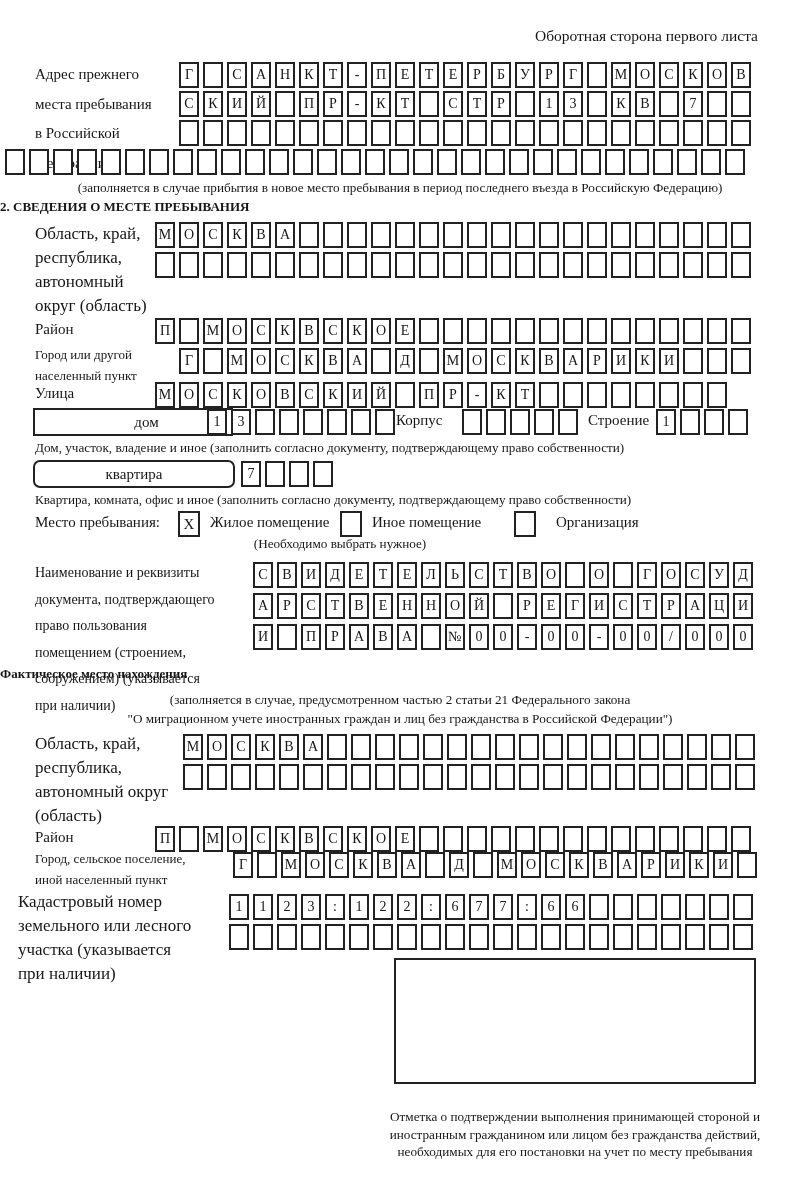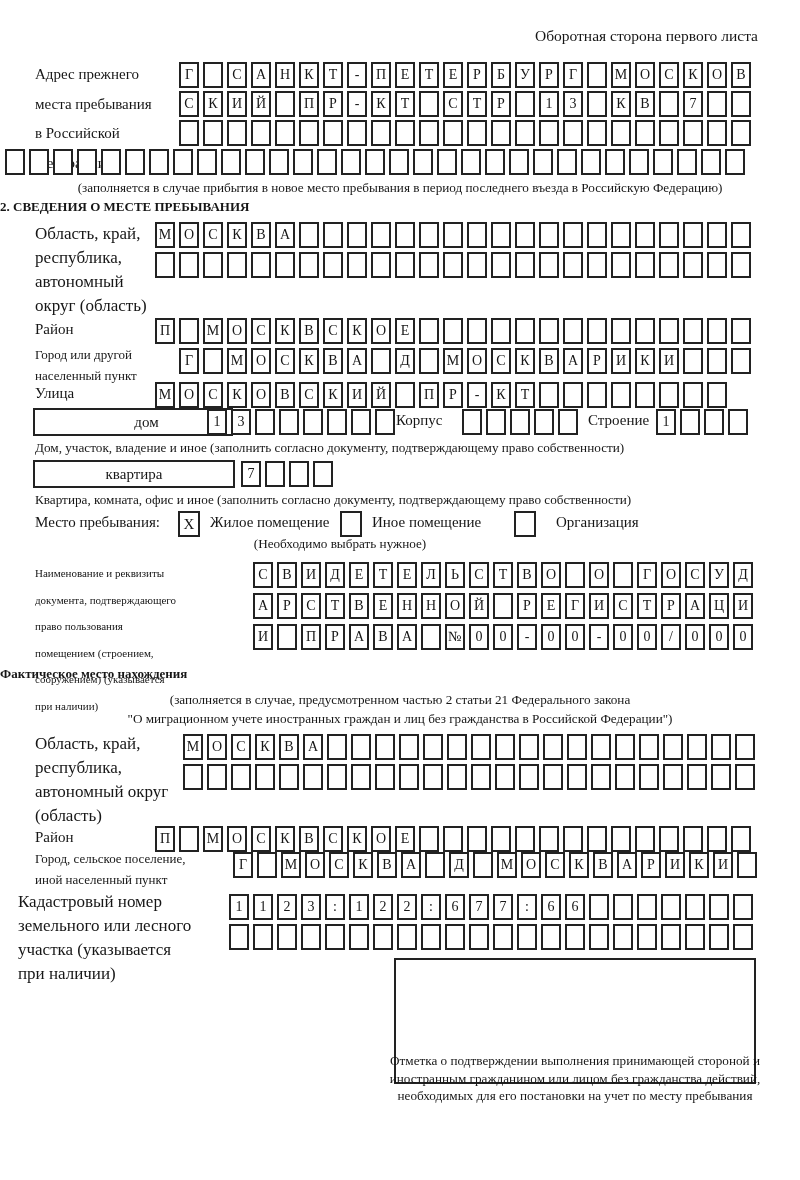--- a/index.html
+++ b/index.html
@@ -7,21 +7,21 @@
     position:relative;width:800px;height:1180px;background:#ffffff;
     font-family:"Liberation Serif","DejaVu Serif",serif;color:#161616;
     overflow:hidden;
   }
   .abs{position:absolute;}
   .title{font-size:15.5px;}
   .h{width:800px;left:0;font-weight:bold;font-size:13px;}
   .lbl{font-size:15px;line-height:29.5px;white-space:nowrap;}
   .lbl-sm{font-size:17px;line-height:24px;white-space:nowrap;}
   .lbl-city{font-size:13px;line-height:21px;white-space:nowrap;}
-  .lbl-doc{font-size:11px;line-height:26.5px;white-space:nowrap;}
+  .lbl-doc{font-size:14px;line-height:26.5px;white-space:nowrap;}
   .one{font-size:15px;white-space:nowrap;}
   .cap{font-size:13.2px;white-space:nowrap;}
   .capc{width:800px;left:0;text-align:center;font-size:13.2px;}
   .grid{display:flex;column-gap:4px;}
   .cell{
     box-sizing:border-box;flex:0 0 20px;width:20px;height:26px;
     border:2px solid #222222;display:flex;align-items:center;justify-content:center;
     font-size:14px;background:#fff;
   }
   .wbox{
@@ -333,21 +333,21 @@
     </div>
   <div class="abs one" style="left:588px;top:412px;">Строение</div>
   <div class="abs grid" style="left:656px;top:409px;">
       <div class="cell">1</div>
       <div class="cell"></div>
       <div class="cell"></div>
       <div class="cell"></div>
     </div>
   <div class="abs cap" style="left:35px;top:440px;">Дом, участок, владение и иное (заполнить согласно документу, подтверждающему право собственности)</div>
 
-  <div class="abs wbox" style="left:33px;top:460px;width:202px;">квартира</div>
+  <div class="abs wbox" style="left:33px;top:460px;width:202px;border-radius:7px;">квартира</div>
   <div class="abs grid" style="left:241px;top:461px;">
       <div class="cell">7</div>
       <div class="cell"></div>
       <div class="cell"></div>
       <div class="cell"></div>
     </div>
   <div class="abs cap" style="left:35px;top:492px;">Квартира, комната, офис и иное (заполнить согласно документу, подтверждающему право собственности)</div>
 
   <div class="abs one" style="left:35px;top:514px;">Место пребывания:</div>
   <div class="abs cb" style="left:178px;top:511px;">X</div>
@@ -606,15 +606,15 @@
       <div class="cell"></div>
       <div class="cell"></div>
       <div class="cell"></div>
       <div class="cell"></div>
       <div class="cell"></div>
       <div class="cell"></div>
       <div class="cell"></div>
     </div>
 
   <div class="abs stamp" style="left:394px;top:958px;width:362px;height:126px;"></div>
-  <div class="abs wrapcap" style="left:353px;top:1052px;width:444px;">Отметка о подтверждении выполнения принимающей стороной и иностранным гражданином или лицом без гражданства действий, необходимых для его постановки на учет по месту пребывания</div>
+  <div class="abs wrapcap" style="left:353px;top:1108px;width:444px;">Отметка о подтверждении выполнения принимающей стороной и иностранным гражданином или лицом без гражданства действий, необходимых для его постановки на учет по месту пребывания</div>
 
 </div>
 
 </body></html>

